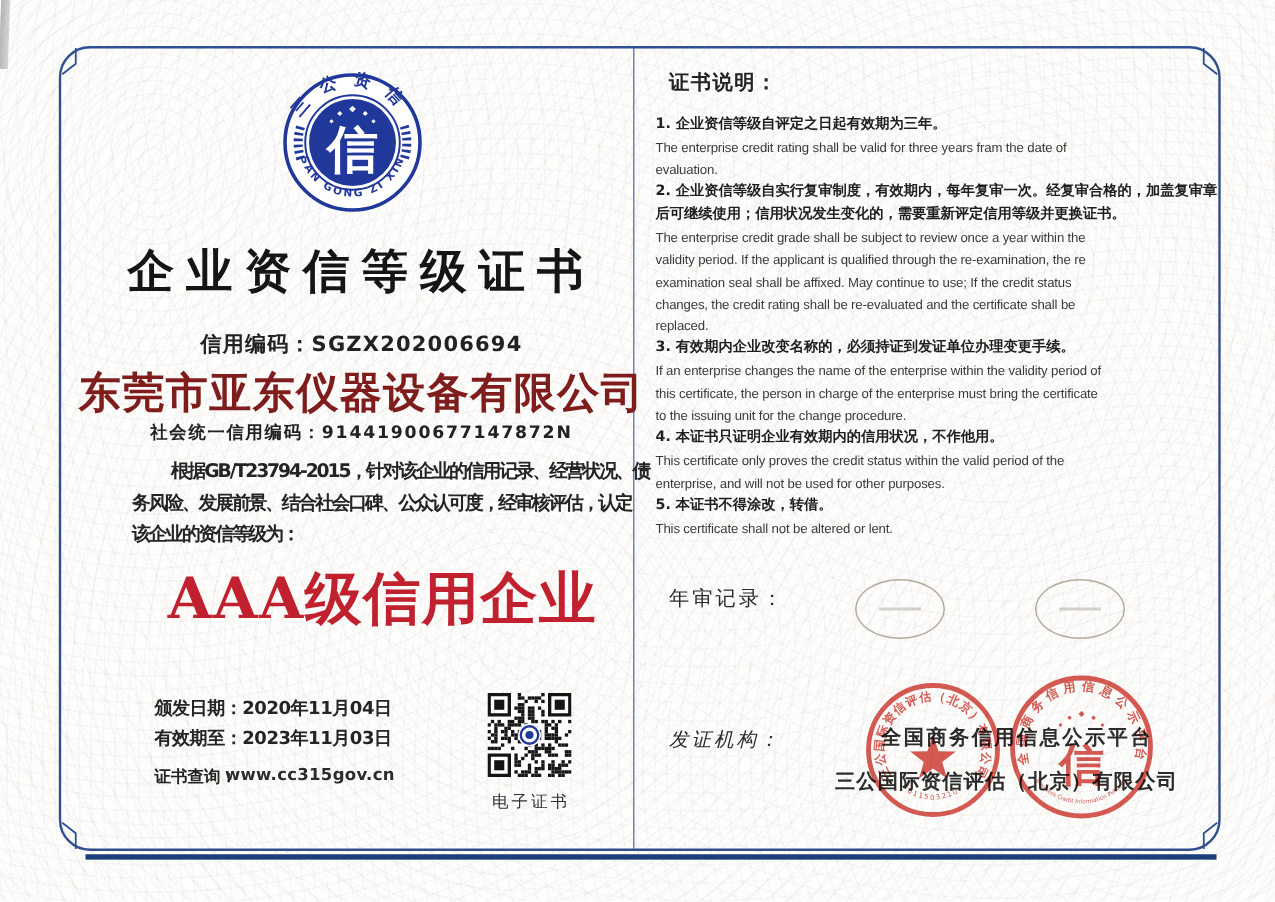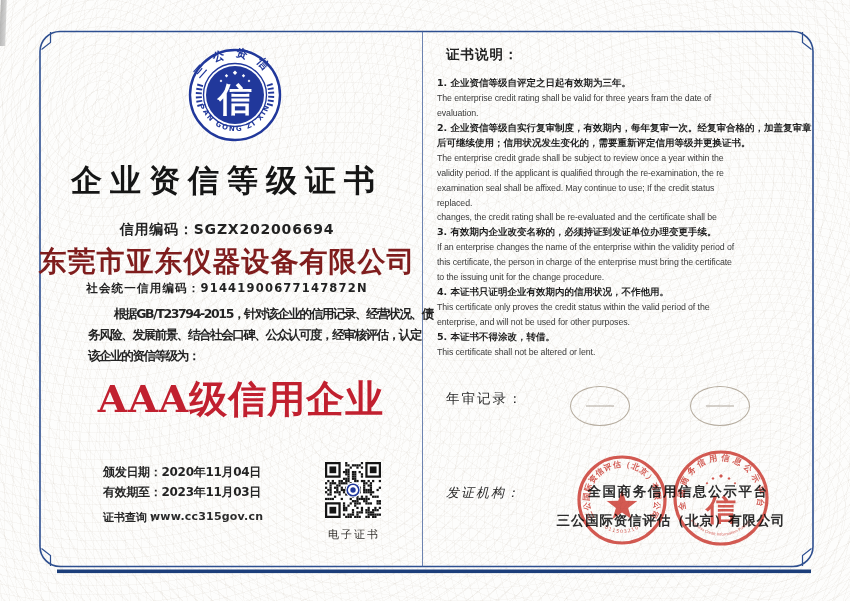--- a/index.html
+++ b/index.html
@@ -11,21 +11,21 @@
       repeating-radial-gradient(circle at 78% 30%, rgba(155,135,110,0.05) 0 1px, transparent 1px 11px),
       repeating-radial-gradient(circle at 40% 72%, rgba(155,135,110,0.055) 0 1px, transparent 1px 10px),
       repeating-radial-gradient(circle at 90% 85%, rgba(155,135,110,0.05) 0 1px, transparent 1px 8px),
       repeating-radial-gradient(circle at 55% 8%, rgba(155,135,110,0.045) 0 1px, transparent 1px 12px),
       #fdfdfc;
   }
   .abs{position:absolute;}
   .stage{position:absolute;inset:0;}
   svg{display:block;}
   
-  .center-col{left:32px;width:390px;text-align:center;}
+  .center-col{left:46px;width:390px;text-align:center;}
   .cert-title{top:160px;font-size:31px;font-weight:bold;color:#151515;letter-spacing:8px;font-family:"DejaVu Serif",serif;white-space:nowrap;}
   .cert-title-en{top:199px;font-size:9px;font-weight:bold;color:#1b1b1b;letter-spacing:0.9px;white-space:nowrap;}
   .credit-code{top:221px;font-size:14px;font-weight:bold;color:#222;letter-spacing:0.8px;}
   .company{top:243px;font-size:28px;font-weight:bold;color:#7f1d1d;letter-spacing:1px;white-space:nowrap;}
   .uscc{top:281px;font-size:11.5px;font-weight:bold;color:#222;letter-spacing:1.2px;white-space:nowrap;}
   .statement{left:88px;top:303px;width:330px;color:#242424;font-weight:bold;}
   .st-line{font-size:12.5px;letter-spacing:-1.4px;line-height:21px;white-space:nowrap;}
   .st-line.indent{text-indent:26px;}
   .rating{top:374px;font-size:38px;font-weight:bold;color:#c1202f;font-family:"DejaVu Serif",serif;letter-spacing:1px;white-space:nowrap;padding-left:14px;}
   .date-line{left:103px;font-size:12px;font-weight:bold;color:#242424;letter-spacing:-0.3px;white-space:nowrap;}
@@ -340,22 +340,22 @@
   <div class="abs instr-heading">证书说明：</div>
   <div class="abs instr">
       <div class="iline cn">1. 企业资信等级自评定之日起有效期为三年。</div>
       <div class="iline en">The enterprise credit rating shall be valid for three years fram the date of</div>
       <div class="iline en">evaluation.</div>
       <div class="iline cn">2. 企业资信等级自实行复审制度，有效期内，每年复审一次。经复审合格的，加盖复审章</div>
       <div class="iline cn">后可继续使用；信用状况发生变化的，需要重新评定信用等级并更换证书。</div>
       <div class="iline en">The enterprise credit grade shall be subject to review once a year within the</div>
       <div class="iline en">validity period. If the applicant is qualified through the re-examination, the re</div>
       <div class="iline en">examination seal shall be affixed. May continue to use; If the credit status</div>
+      <div class="iline en">changes, the credit rating shall be re-evaluated and the certificate shall be</div>
       <div class="iline en">replaced.</div>
-      <div class="iline en">changes, the credit rating shall be re-evaluated and the certificate shall be</div>
       <div class="iline cn">3. 有效期内企业改变名称的，必须持证到发证单位办理变更手续。</div>
       <div class="iline en">If an enterprise changes the name of the enterprise within the validity period of</div>
       <div class="iline en">this certificate, the person in charge of the enterprise must bring the certificate</div>
       <div class="iline en">to the issuing unit for the change procedure.</div>
       <div class="iline cn">4. 本证书只证明企业有效期内的信用状况，不作他用。</div>
       <div class="iline en">This certificate only proves the credit status within the valid period of the</div>
       <div class="iline en">enterprise, and will not be used for other purposes.</div>
       <div class="iline cn">5. 本证书不得涂改，转借。</div>
       <div class="iline en">This certificate shall not be altered or lent.</div>
     </div>

